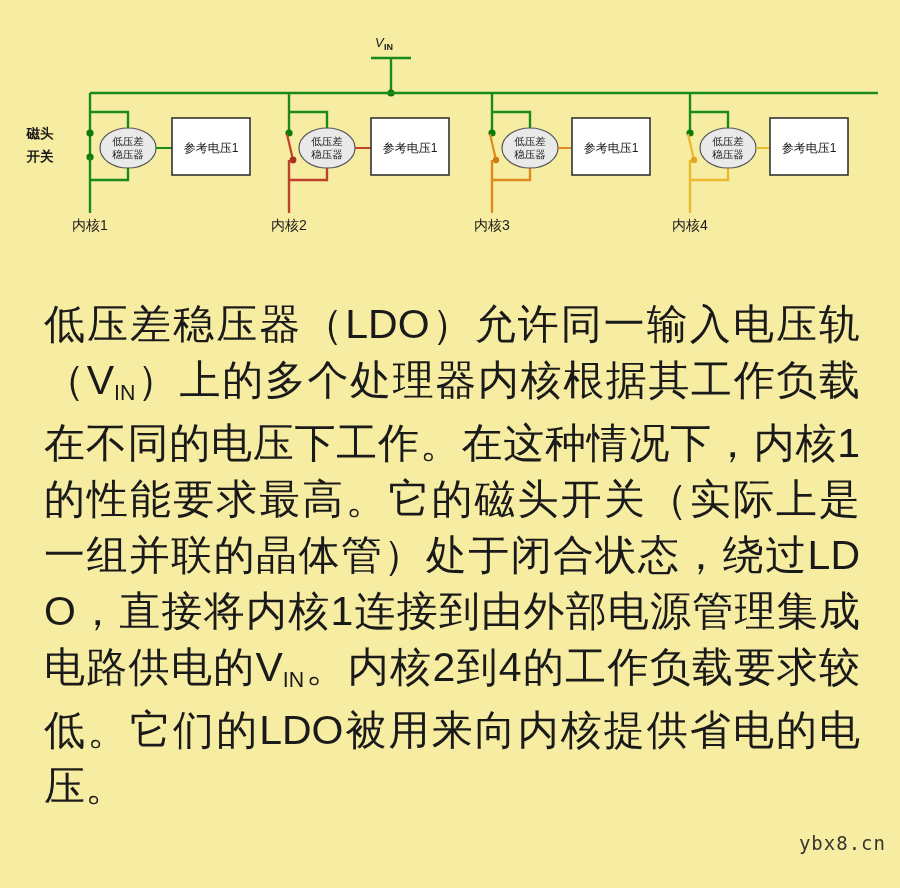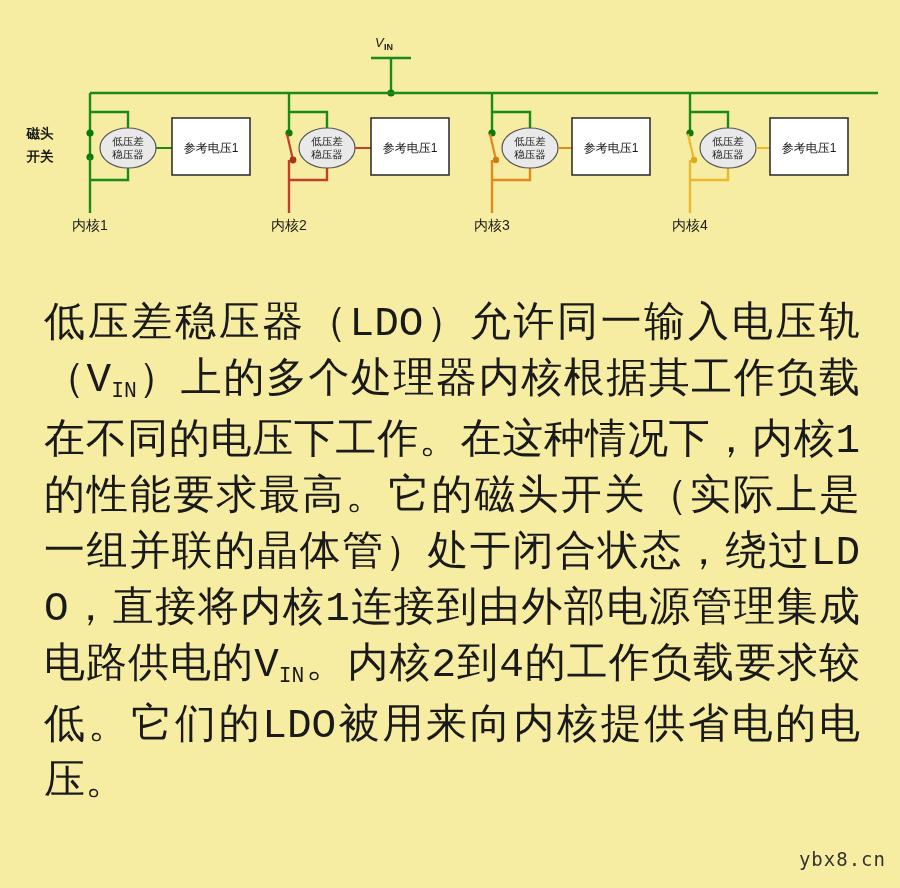--- a/index.html
+++ b/index.html
@@ -36,41 +36,41 @@
   }
   
   #article {
     position: absolute;
     left: 44px;
     top: 296px;
     width: 816px;
   }
   #article p {
     margin: 0;
-    font-family: Liberation Mono, monospace;
+    font-family: Liberation Sans, sans-serif;
     font-size: 41px;
     line-height: 56px;
     color: #1a1a1a;
     letter-spacing: 0px;
     text-align: justify;
     text-justify: inter-character;
     word-break: break-all;
   }
   #article p sub {
     font-size: 0.52em;
     vertical-align: baseline;
     position: relative;
     top: 0.30em;
     letter-spacing: 0;
   }
   
   #watermark {
     position: absolute;
     right: 14px;
-    bottom: 18px;
+    bottom: 34px;
     font-family: "DejaVu Sans Mono", "Liberation Mono", monospace;
     font-size: 19px;
     color: #2a2a2a;
     letter-spacing: 1px;
     opacity: 0.95;
   }
 </style>
 </head>
 <body>
 

